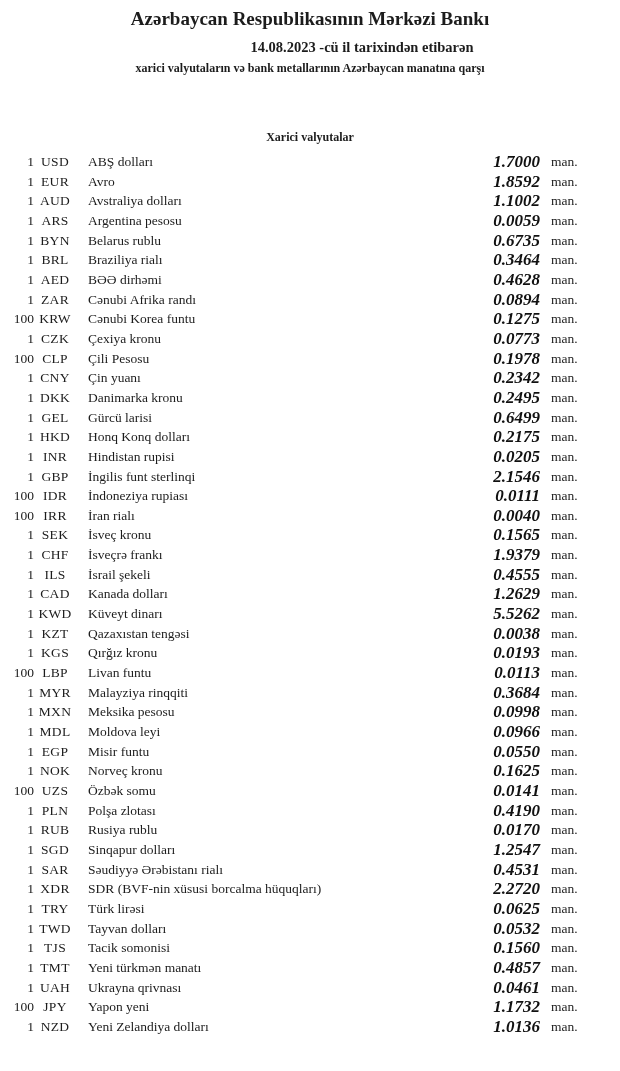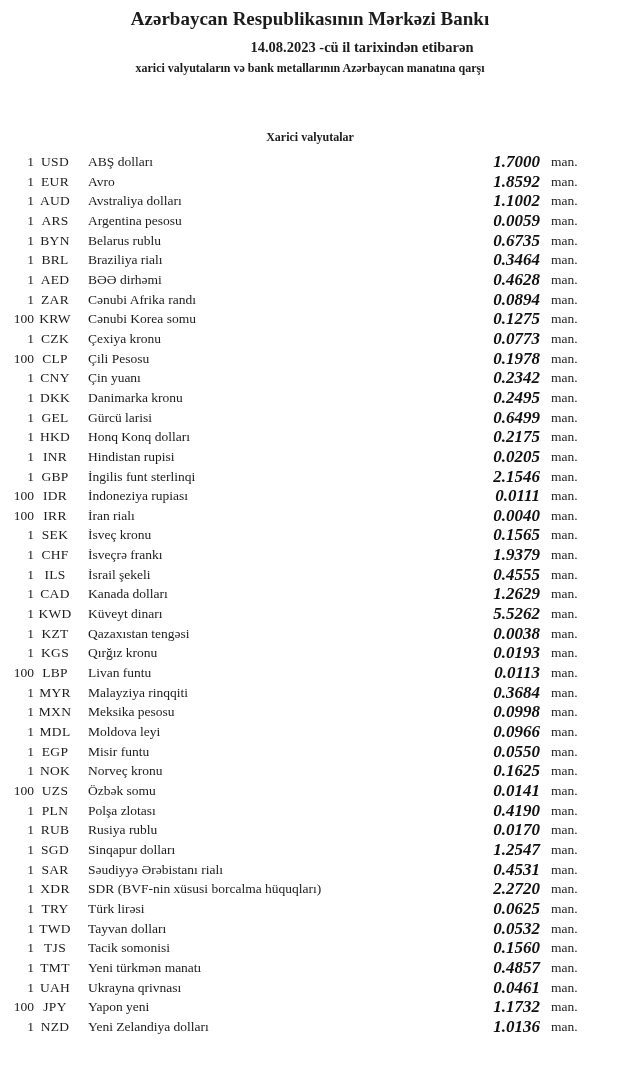--- a/index.html
+++ b/index.html
@@ -121,21 +121,21 @@
       <span class="qty">1</span>
       <span class="code">ZAR</span>
       <span class="name">Cənubi Afrika randı</span>
       <span class="rate">0.0894</span>
       <span class="unit">man.</span>
     </div>
 
     <div class="row">
       <span class="qty">100</span>
       <span class="code">KRW</span>
-      <span class="name">Cənubi Korea somu</span>
+      <span class="name">Cənubi Korea funtu</span>
       <span class="rate">0.1275</span>
       <span class="unit">man.</span>
     </div>
 
     <div class="row">
       <span class="qty">1</span>
       <span class="code">CZK</span>
       <span class="name">Çexiya kronu</span>
       <span class="rate">0.0773</span>
       <span class="unit">man.</span>

